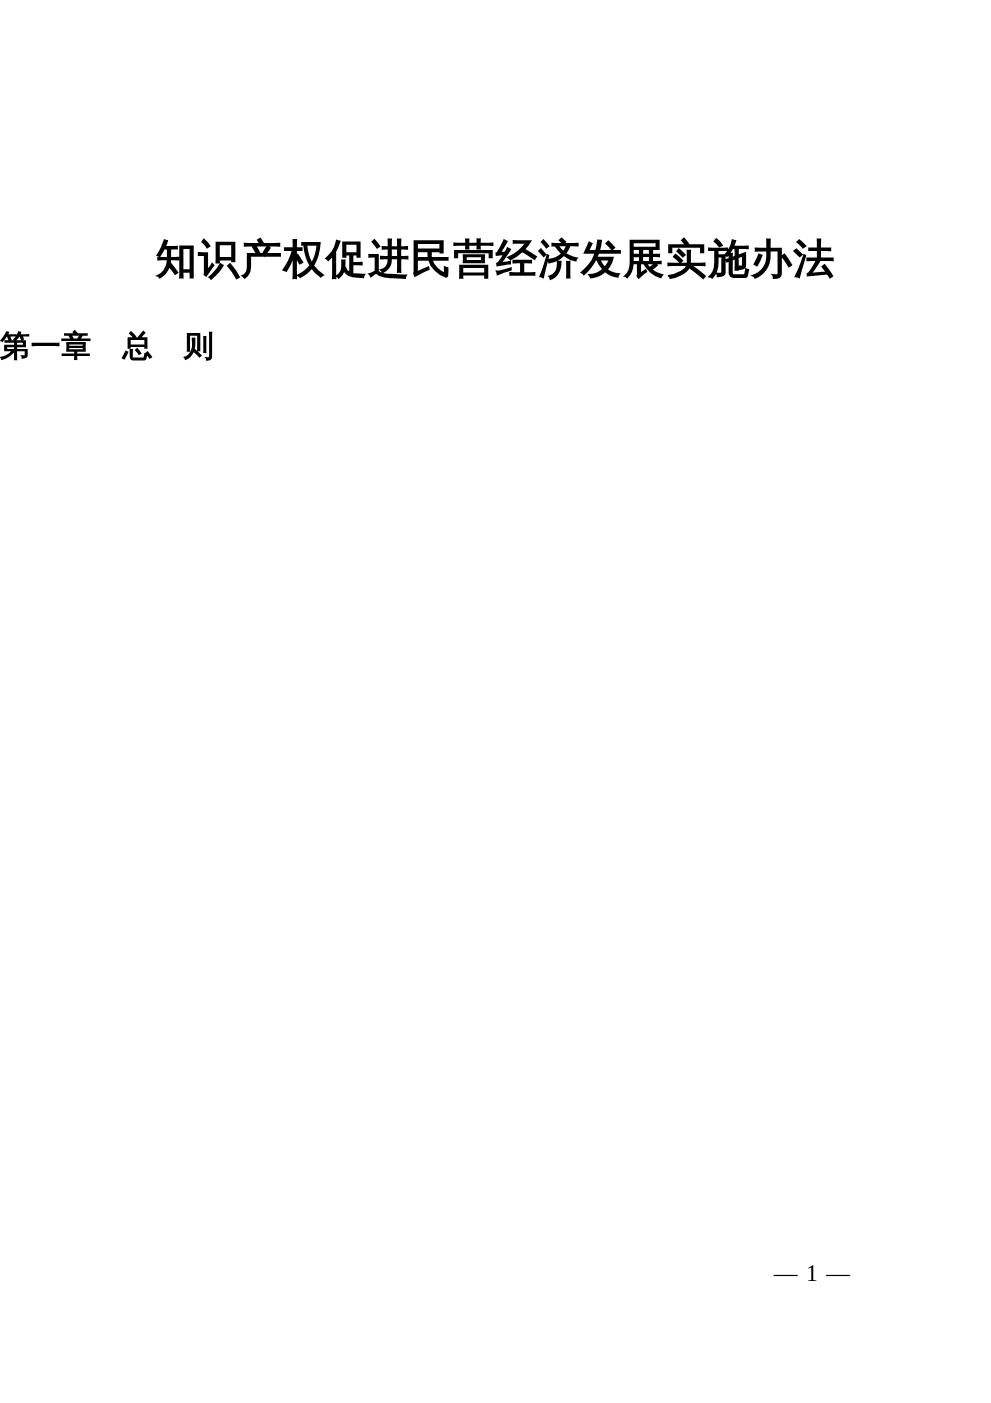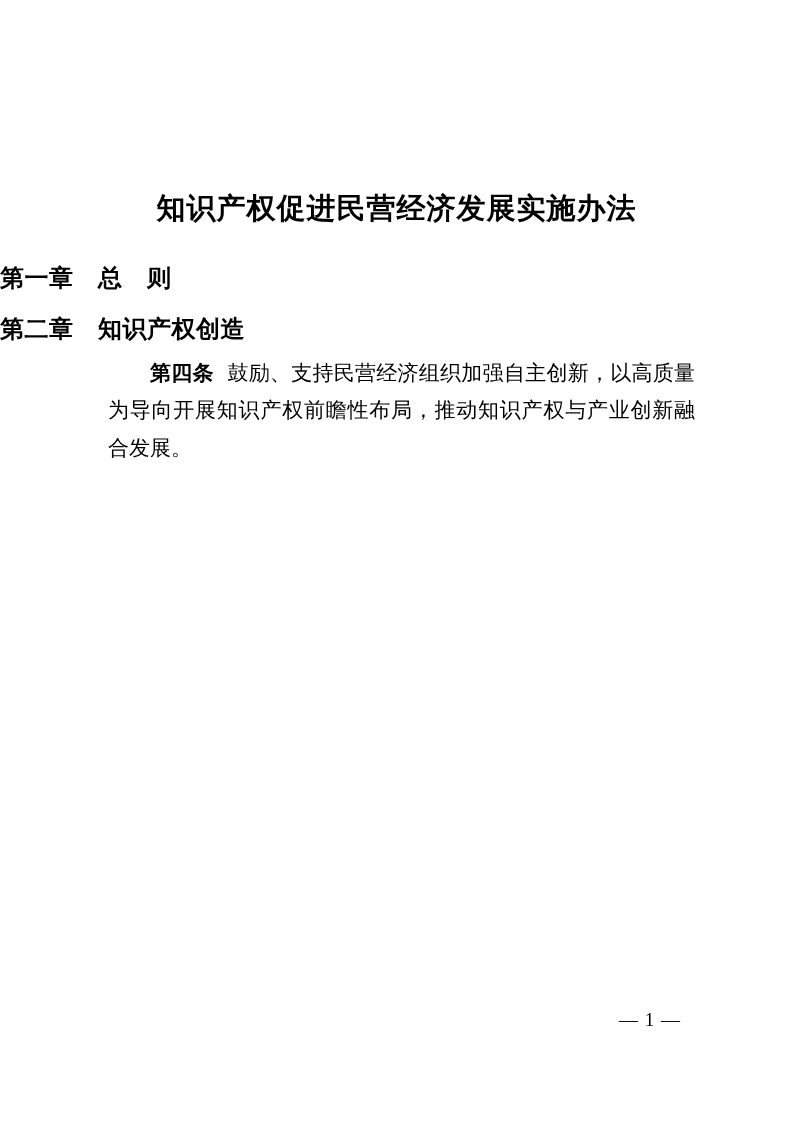--- a/index.html
+++ b/index.html
@@ -15,21 +15,21 @@
     background: #ffffff;
     color: #000000;
     font-family: "Liberation Serif", "DejaVu Serif", serif;
     overflow: hidden;
     box-sizing: border-box;
   }
   .doc-title {
     margin: 0;
     padding-top: 188px;
     text-align: center;
-    font-size: 29px;
+    font-size: 33px;
     line-height: 40px;
     font-weight: 700;
     letter-spacing: 1px;
   }
   .chapter-heading {
     margin: 34px 0 9px 0;
     font-size: 24px;
     line-height: 33px;
     font-weight: 700;
     letter-spacing: 0.5px;
@@ -77,23 +77,16 @@
   <section>
     <h2 class="chapter-heading">第一章　总　则</h2>
 
     <div class="content">
 
 
 
     </div>
   </section>
 
-  <section>
-    <h2 class="chapter-heading second">第二章　知识产权创造</h2>
-
-    <div class="content">
-      <p class="para"><span class="article-label">第四条</span><span>鼓励、支持民营经济组织加强自主创新，以高质量为导向开展知识产权前瞻性布局，推动知识产权与产业创新融合发展。</span></p>
-    </div>
-  </section>
 
   <div class="page-footer">— 1 —</div>
 
 </div>
 
 </body></html>

